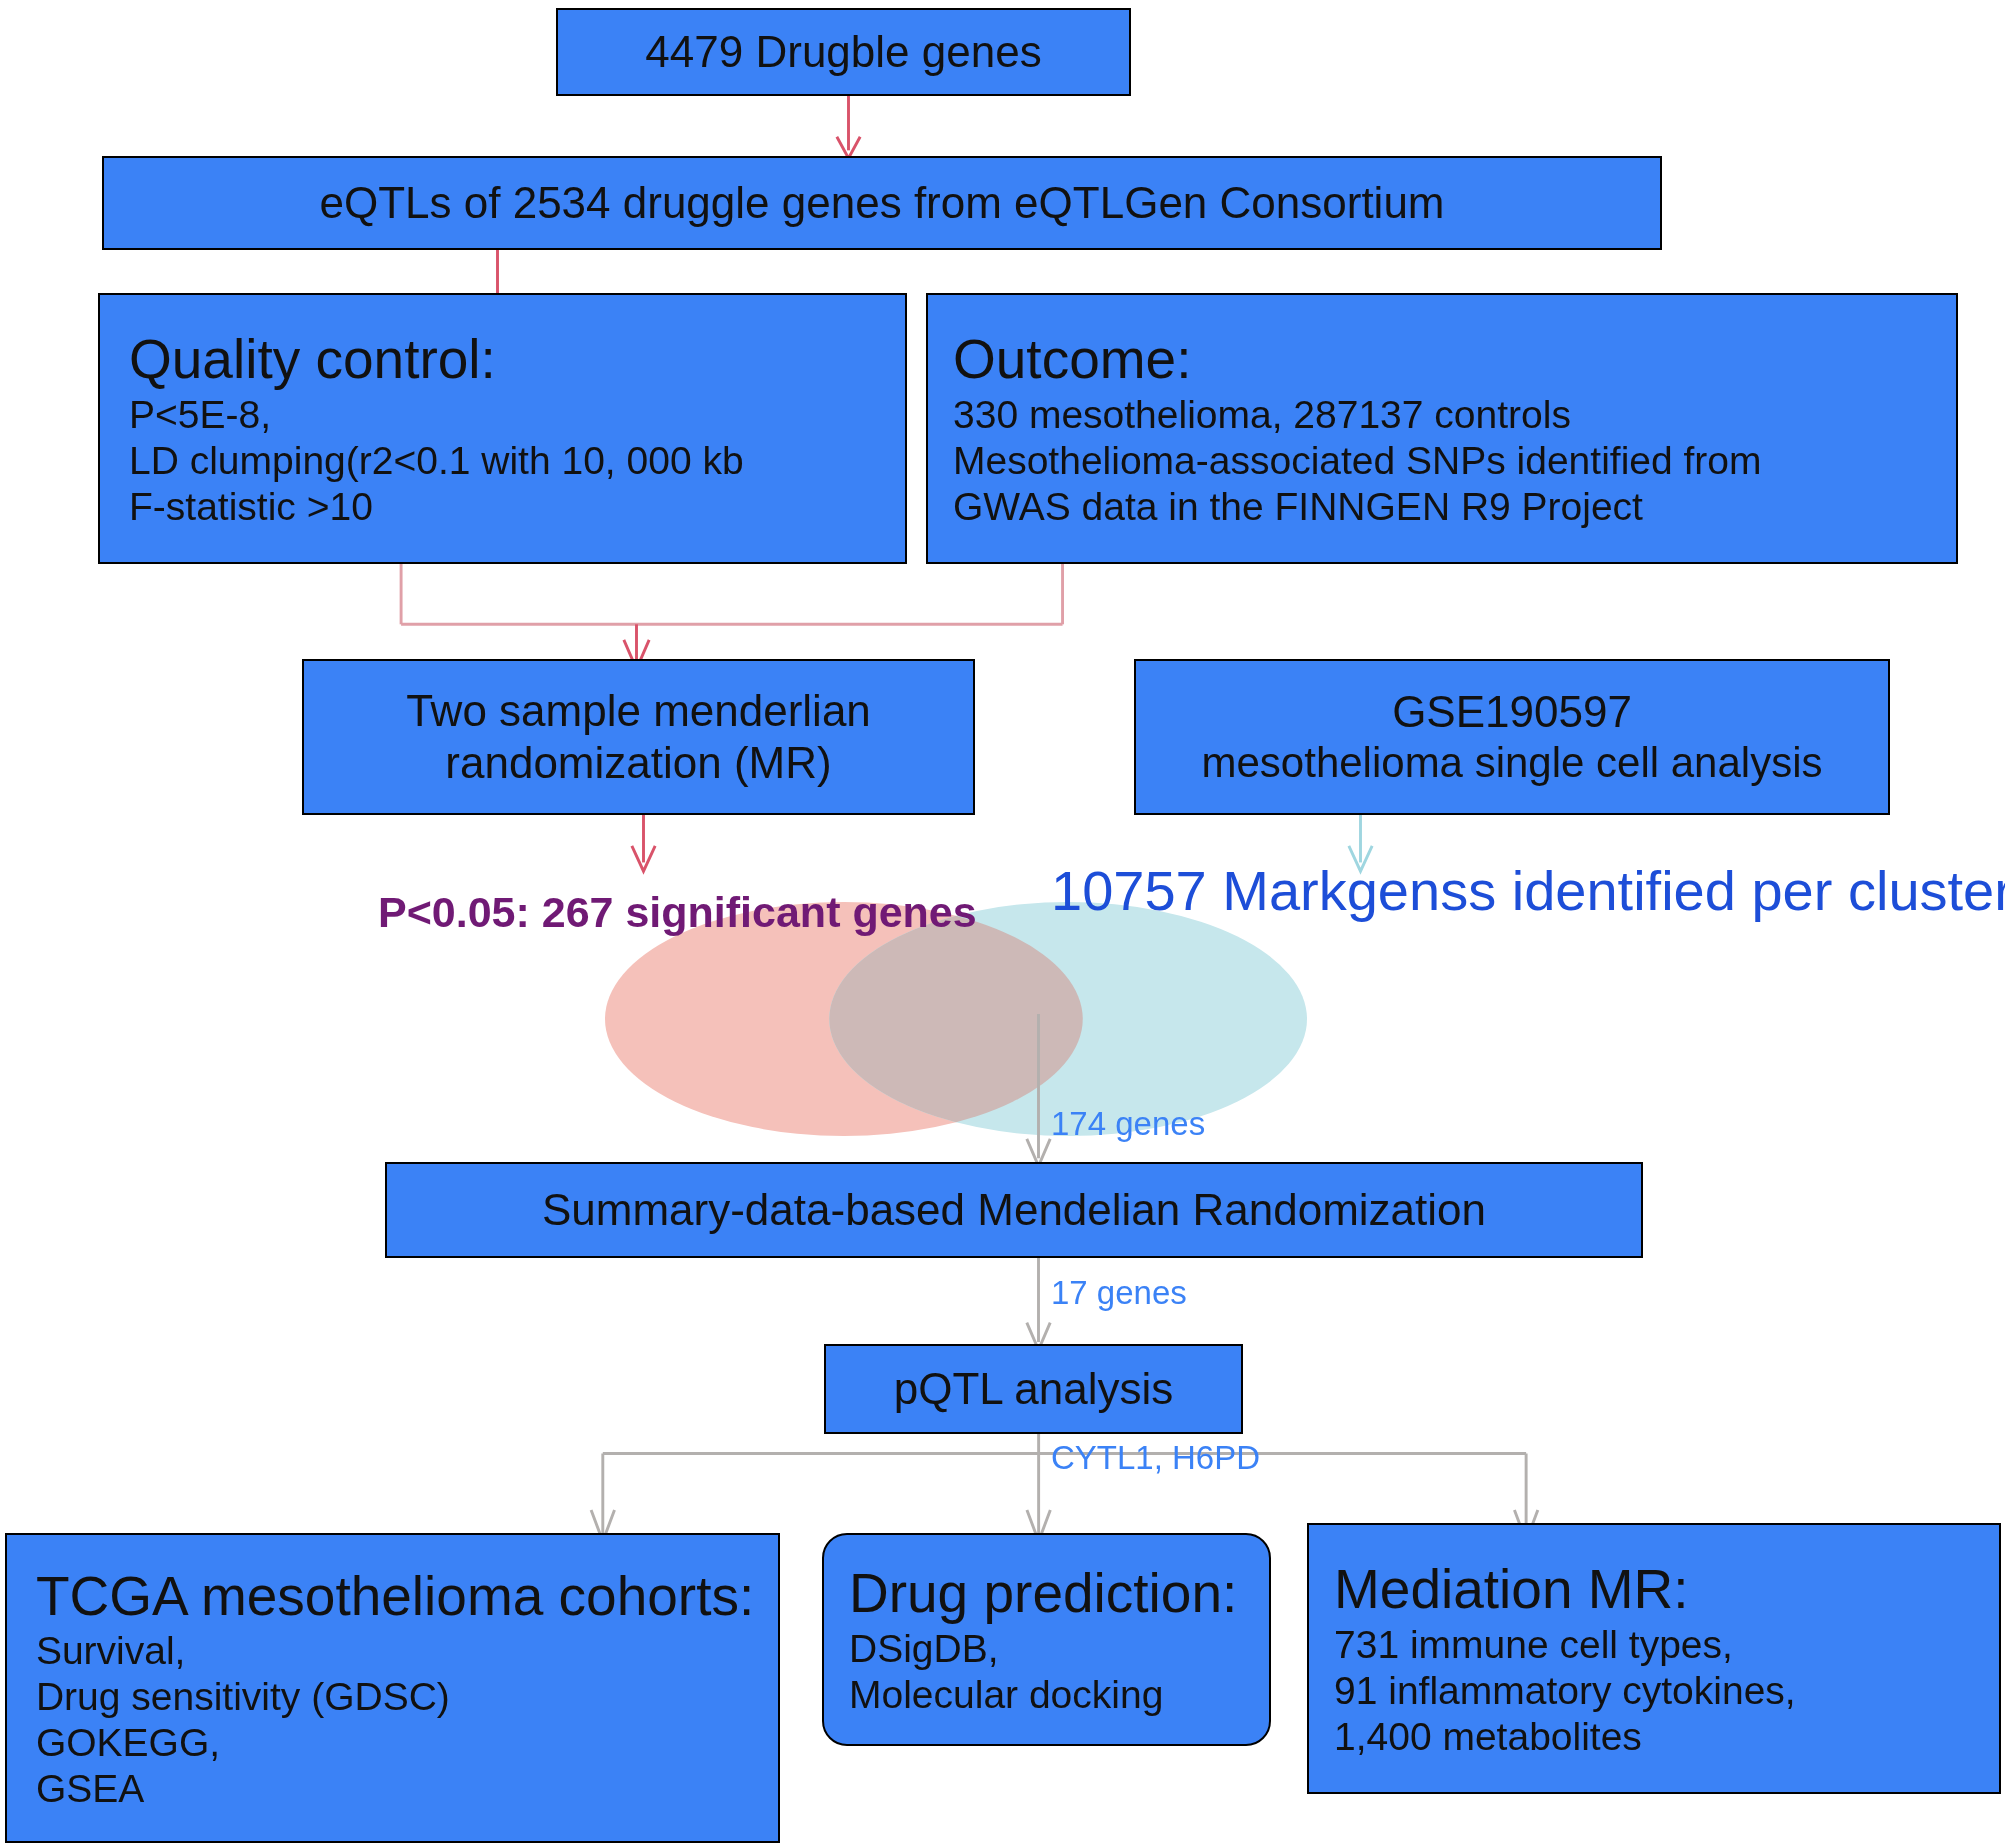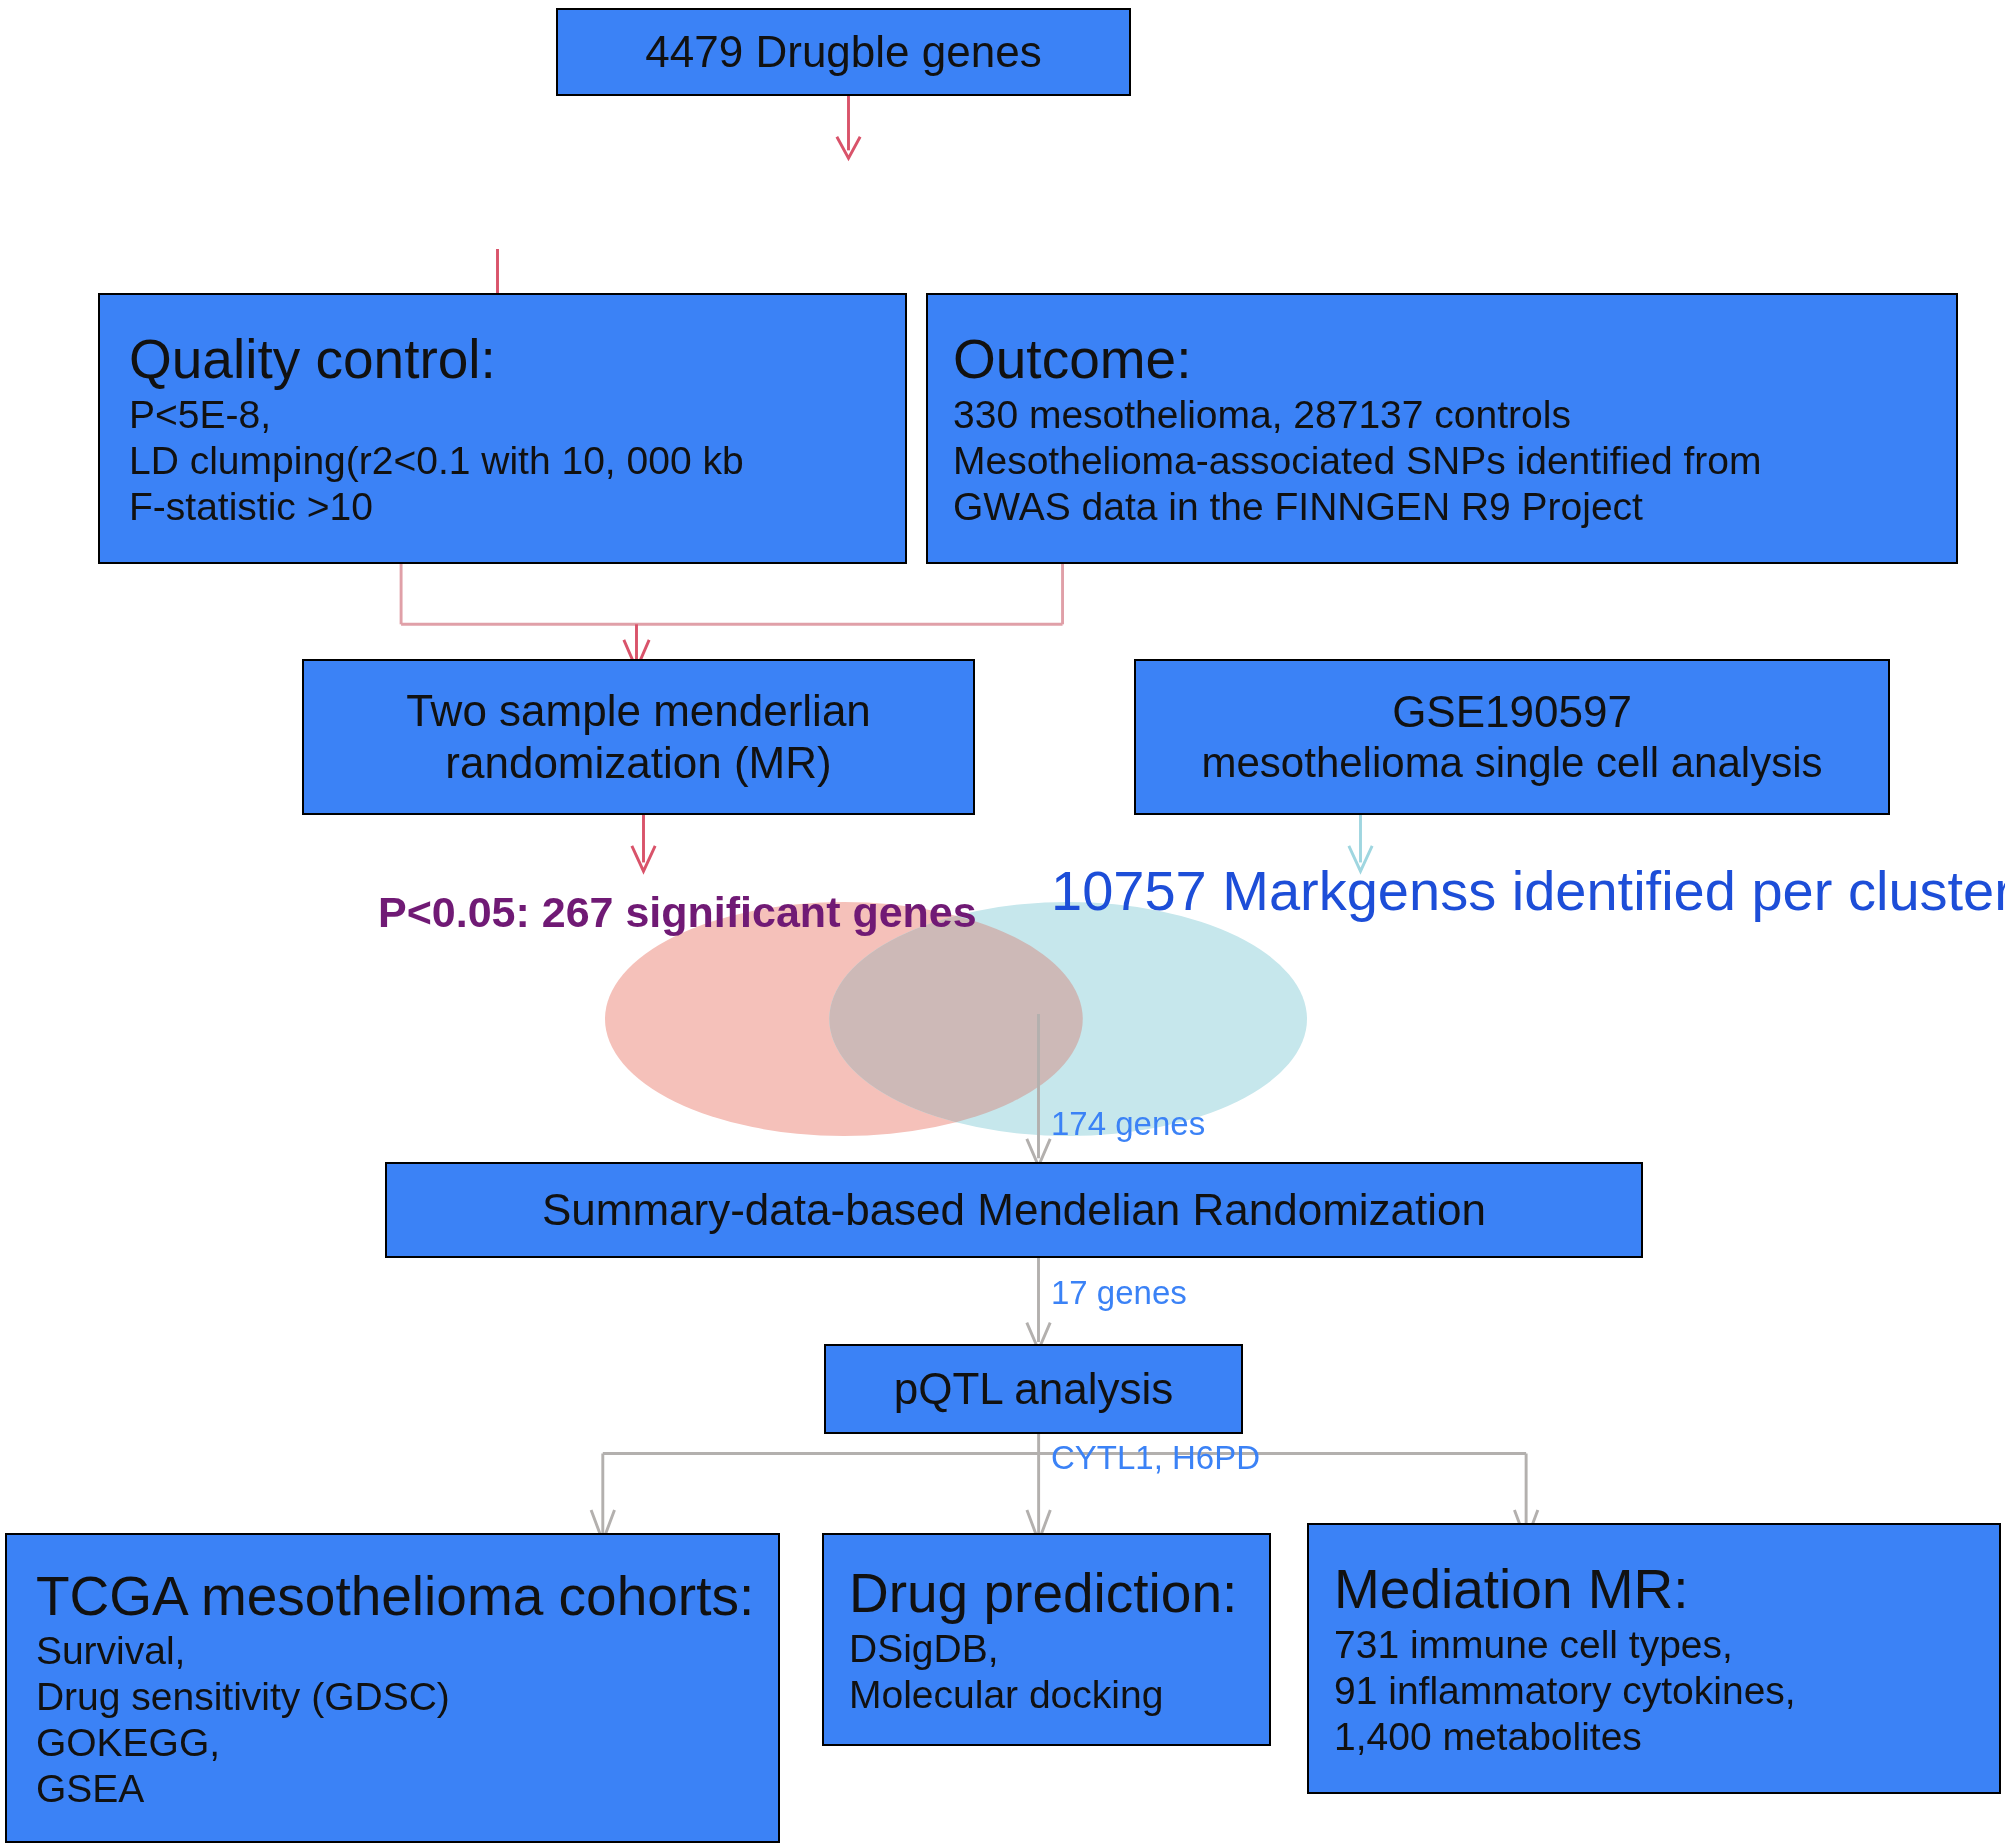--- a/index.html
+++ b/index.html
@@ -142,20 +142,23 @@
       <path d="M493 118 L505 150 L517 118" fill="none" stroke="#b3b0ae" stroke-width="3"></path>
       <line x1="1005" y1="60" x2="1005" y2="142" stroke="#b3b0ae" stroke-width="3"></line>
       <path d="M993 118 L1005 150 L1017 118" fill="none" stroke="#b3b0ae" stroke-width="3"></path>
     </svg>
   </div>
 
   <div class="node center" style="left:556px; top:7.8px; width:575px; height:88px;">
     <div class="line t-big">4479 Drugble genes</div>
   </div>
 
+  <div class="node center" style="left:102px; top:156px; width:1560px; height:94px;">
+    <div class="line t-big">eQTLs of 2534 druggle genes from eQTLGen Consortium</div>
+  </div>
 
   <div class="node left" style="left:98px; top:293px; width:809px; height:271px; padding:21.5px 0 21.5px 29px;">
     <div class="line t-head">Quality control:</div>
     <div class="line t-body">P&lt;5E-8,</div>
     <div class="line t-body">LD clumping(r2&lt;0.1 with 10, 000 kb</div>
     <div class="line t-body">F-statistic &gt;10</div>
   </div>
 
   <div class="node left" style="left:926px; top:293px; width:1032px; height:271px; padding:21.5px 0 21.5px 25px;">
     <div class="line t-head">Outcome:</div>
@@ -183,21 +186,21 @@
   </div>
 
   <div class="node left" style="left:4.9px; top:1533px; width:775px; height:310px; padding:13.7px 0 13.7px 29px;">
     <div class="line t-head">TCGA mesothelioma cohorts:</div>
     <div class="line t-body">Survival,</div>
     <div class="line t-body">Drug sensitivity (GDSC)</div>
     <div class="line t-body">GOKEGG,</div>
     <div class="line t-body">GSEA</div>
   </div>
 
-  <div class="node left" style="left:822px; top:1533px; width:449px; height:213px; padding:13.7px 0 13.7px 25px;">
+  <div class="node left" style="left:822px; top:1533px; width:449px; height:213px; padding:13.7px 0 13.7px 25px;border-radius:25px;">
     <div class="line t-head">Drug prediction:</div>
     <div class="line t-body">DSigDB,</div>
     <div class="line t-body">Molecular docking</div>
   </div>
 
   <div class="node left" style="left:1307px; top:1523px; width:694px; height:271px; padding:13.7px 0 13.7px 25px;">
     <div class="line t-head">Mediation MR:</div>
     <div class="line t-body">731 immune cell types,</div>
     <div class="line t-body">91 inflammatory cytokines,</div>
     <div class="line t-body">1,400 metabolites</div>

